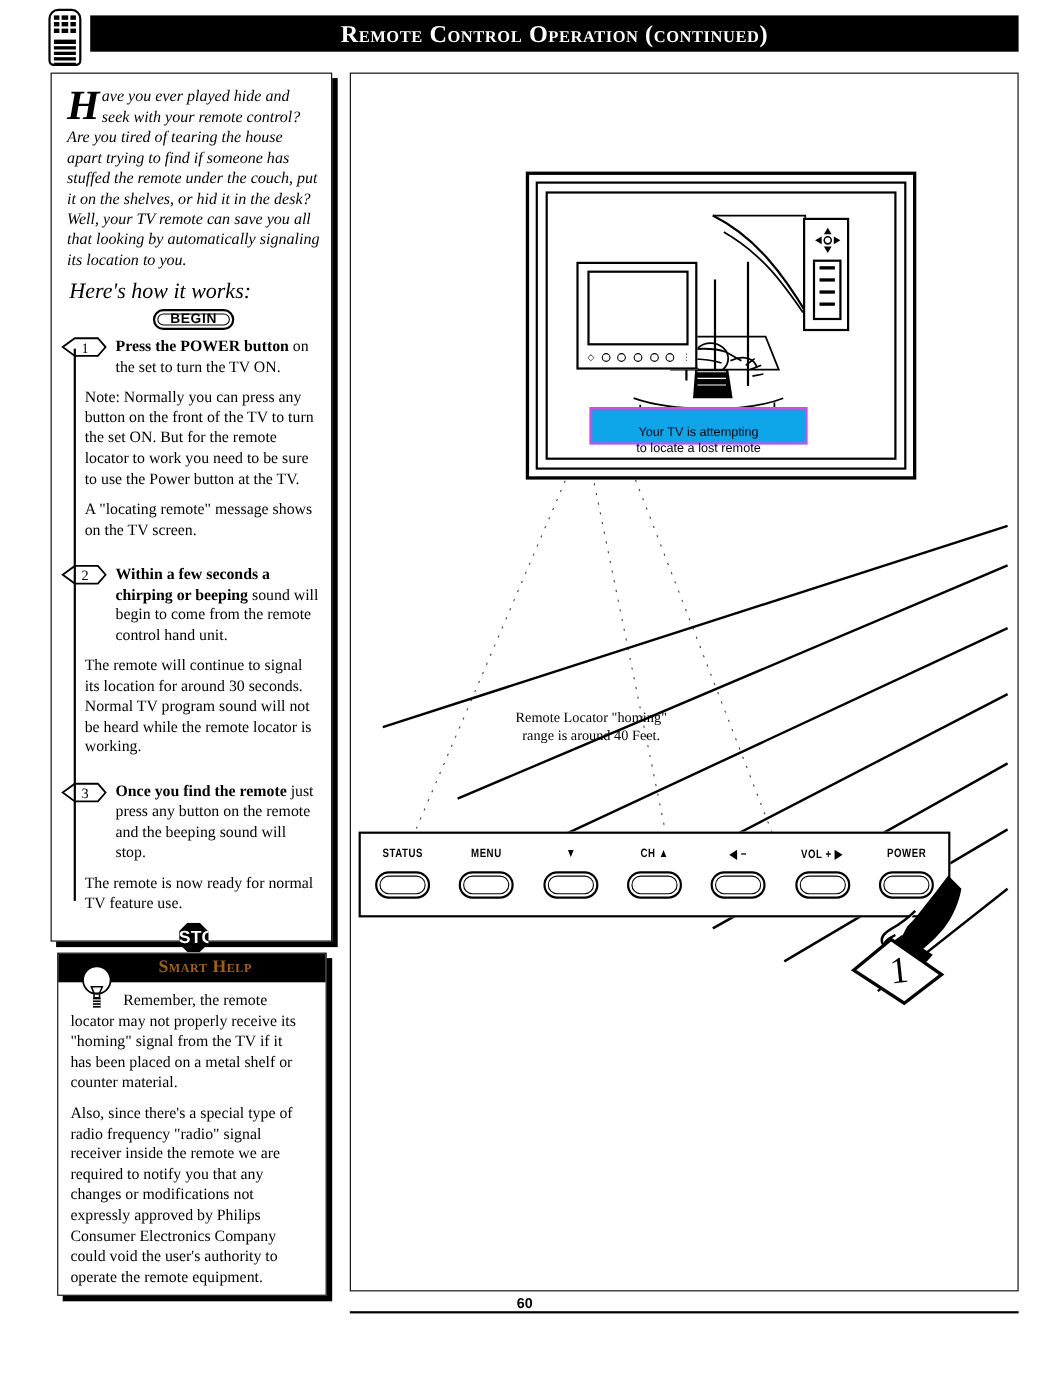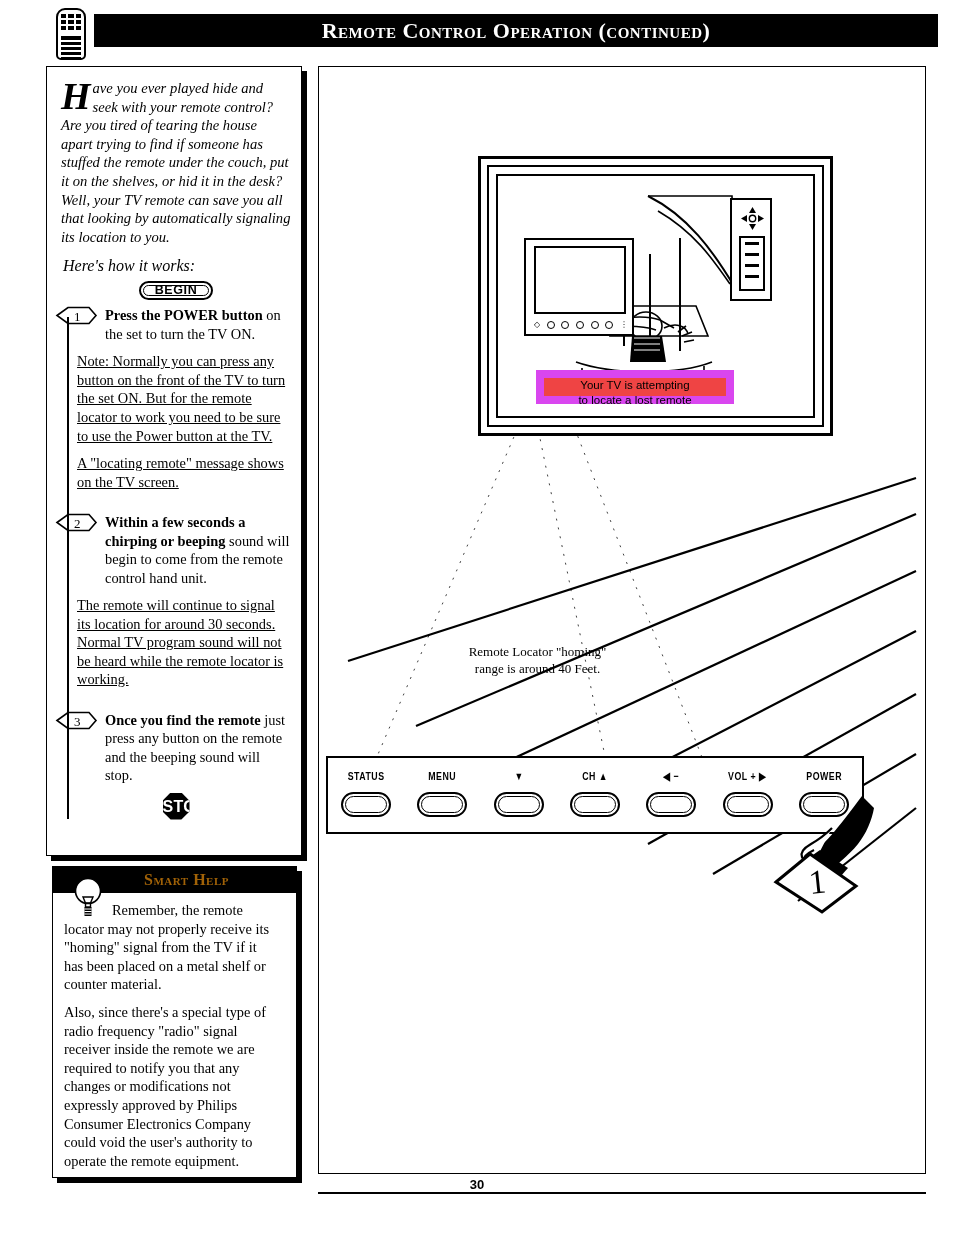--- a/index.html
+++ b/index.html
@@ -13,21 +13,21 @@
     height: 1254px;
     position: relative;
     font-family: "Liberation Serif", serif;
     color: #000;
     overflow: hidden;
   }
 
   
   .page-header {
     position: absolute;
-    left: 16px; top: 0;
+    left: 4px; top: 0;
     width: 862px; height: 64px;
   }
   .header-bar {
     position: absolute;
     left: 78px; top: 14px;
     width: 844px; height: 33px;
     background: #000;
   }
   .header-title {
     position: absolute;
@@ -120,21 +120,21 @@
     float: left;
     font-size: 38px;
     line-height: 30px;
     font-weight: bold;
     font-style: italic;
     padding: 2px 2px 0 0;
     font-family: "Liberation Serif", serif;
   }
   .howitworks {
     font-style: italic;
-    font-size: 16px;
+    font-size: 20px;
     line-height: 19px;
     margin: 10px 0 6px 2px;
   }
 
   .badge-begin {
     display: block;
     margin: 0 auto 4px auto;
     width: 74px; height: 19px;
     border: 2px solid #000;
     border-radius: 10px;
@@ -170,21 +170,20 @@
     left: -6px; top: 0px;
     width: 44px; height: 19px;
   }
   .num-diamond svg { display: block; }
 
   .body-par {
     font-size: 14.4px;
     line-height: 18.6px;
     margin: 9px 0 0 16px;
     font-family: "Liberation Serif", serif;
-    text-decoration: underline;
   }
   .step-head + .body-par { margin-top: 9px; }
 
   .badge-stop {
     margin: 8px auto 0 auto;
     width: 27px; height: 27px;
     background: #000;
     color: #fff;
     clip-path: polygon(30% 0%, 70% 0%, 100% 30%, 100% 70%, 70% 100%, 30% 100%, 0% 70%, 0% 30%);
     text-align: center;
@@ -308,28 +307,28 @@
     border: 1.6px solid #000;
     border-radius: 50%;
     box-sizing: border-box;
   }
   .tv-btns .tick { font-size: 8px; line-height: 8px; }
 
   .tv-caption {
     position: absolute;
     left: 38px; bottom: 12px;
     width: 198px; height: 34px;
-    border: 8px solid #d946ef;
-    background: #ef4444;
+    border: 2px solid #d946ef;
+    background: #0ea5e9;
     box-sizing: border-box;
     text-align: center;
     font-family: "Liberation Sans", sans-serif;
     font-size: 11.5px;
     line-height: 15px;
-    padding-top: 0;
+    padding-top: 14px;
     z-index: 6;
   }
 
   .hand-remote {
     position: absolute;
     left: 232px; top: 22px;
     width: 42px; height: 103px;
     border: 2.5px solid #000;
     background: #fff;
     box-sizing: border-box;
@@ -512,20 +511,21 @@
   <div class="step" style="margin-top:22px;">
     <div class="step-head">
       <span class="num-diamond">
         <svg width="44" height="19" viewBox="0 0 44 19">
           <path d="M2 9.5 L13 1.5 L34 1.5 L41 9.5 L34 17.5 L13 17.5 Z" fill="none" stroke="#000" stroke-width="1.6"></path>
           <text x="19" y="14.5" font-family="Liberation Serif, serif" font-size="13" fill="#000">3</text>
         </svg>
       </span>
       <b>Once you find the remote</b><span> just press any button on the remote and the beeping sound will stop.</span>
     </div>
+    <p class="body-par">The remote is now ready for normal TV feature use.</p>
   </div>
 
   <div class="badge-stop">STOP</div>
 </div>
 
 <div class="panel help-panel">
   <div class="help-header">
     <div class="help-header-title">Smart Help</div>
   </div>
 
@@ -680,13 +680,13 @@
       <path d="M44 56 C38 59 33 62 34 66 C35 70 41 70 47 67" fill="#fff" stroke="#000" stroke-width="2"></path>
       <path d="M46 62 C41 65 37 68 38 72 C39 76 45 76 51 73" fill="#fff" stroke="#000" stroke-width="2"></path>
       <path d="M30 70 L62 92 L78 74 L50 56 Z" fill="#000"></path>
       <path d="M6 88 L40 60 L86 92 L52 118 Z" fill="#fff" stroke="#000" stroke-width="3"></path>
       <text x="40" y="100" font-family="Liberation Serif, serif" font-size="34" fill="#000" transform="rotate(-6 40 100)">1</text>
     </svg>
   </div>
 </div>
 
 <div class="page-rule"></div>
-<div class="page-number">30</div>
+<div class="page-number">60</div>
 
 </body></html>

